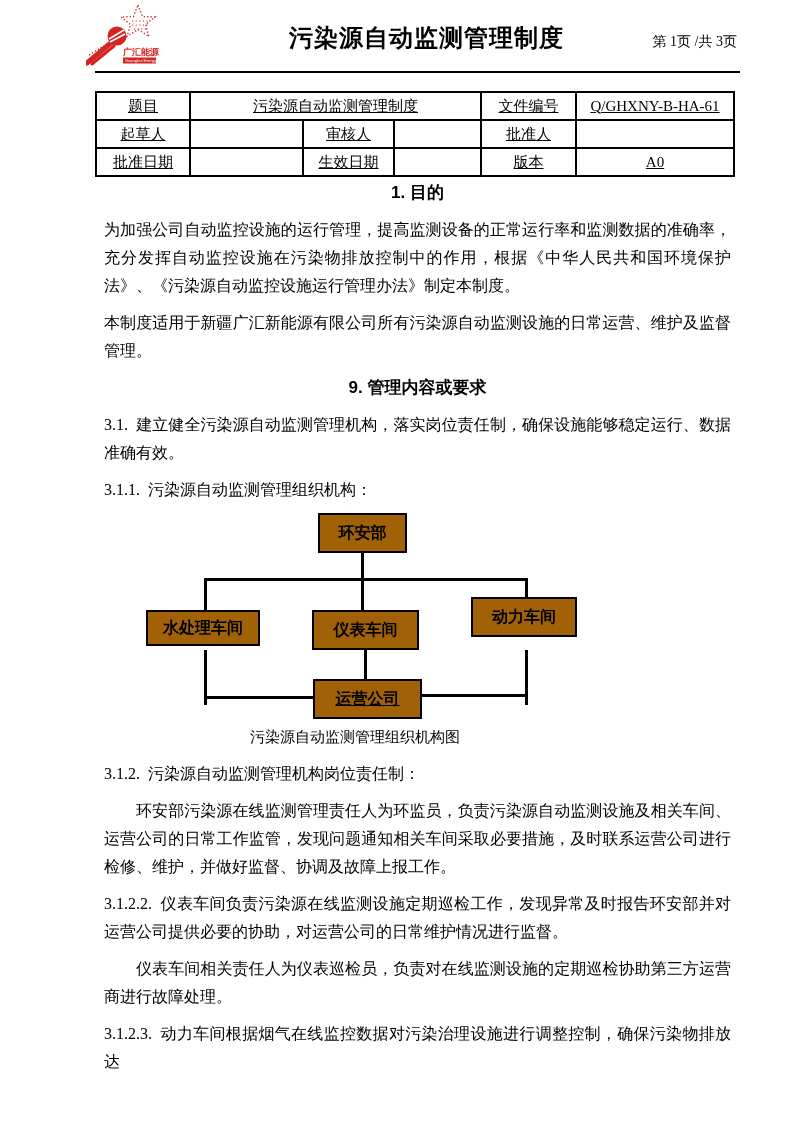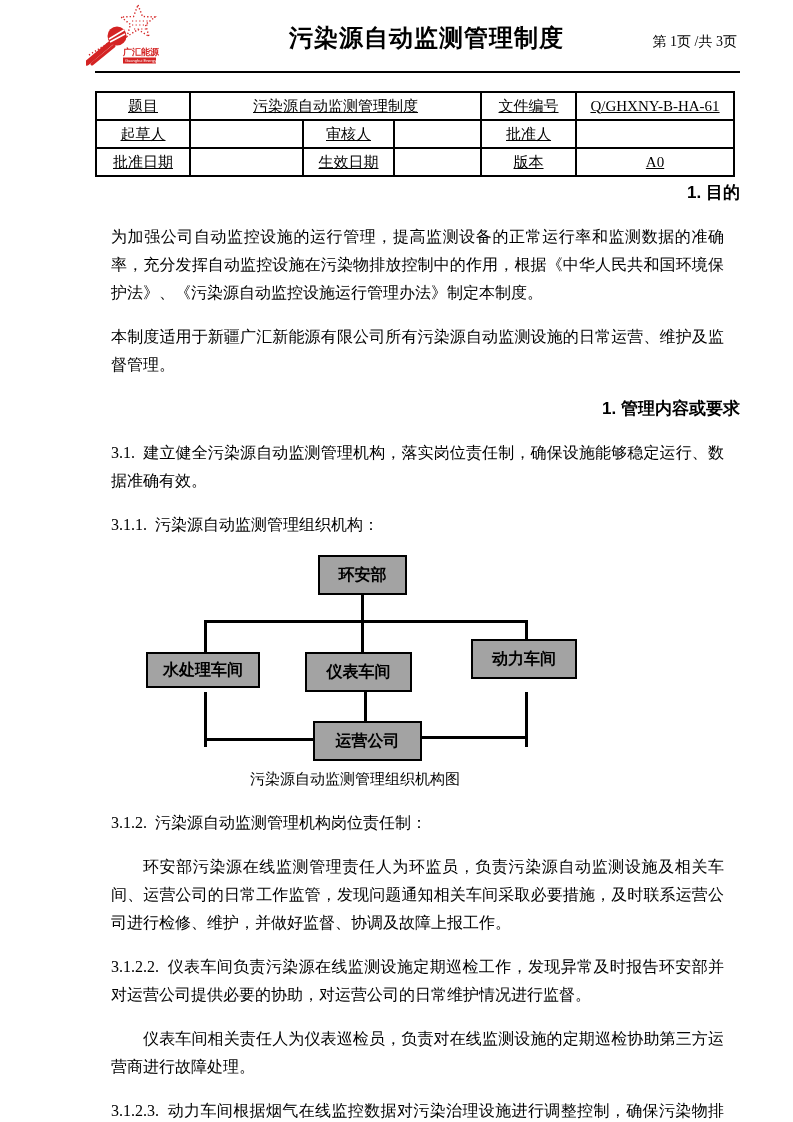--- a/index.html
+++ b/index.html
@@ -32,36 +32,36 @@
   }
   table.doc-table td {
     border:2px solid #000; height:28px;
     text-align:center; vertical-align:middle;
     overflow:hidden; white-space:nowrap;
   }
   
   .content { margin:2px 53px 0 95px; font-size:16px; line-height:28px; text-align:justify; }
   .sec-heading {
     font-family:"Liberation Sans", sans-serif;
-    font-size:17px; font-weight:bold; line-height:28px; text-align:right;
+    font-size:17px; font-weight:bold; line-height:28px; text-align:center;
   }
-  .para { margin:16px; }
+  .para { margin:9px; }
   .para.indent { text-indent:2em; }
   
   .diagram { position:relative; width:645px; height:210px; margin:0 0 0 95px; }
   .org-node {
-    position:absolute; border:2px solid #000; background:#a3a3a3;
+    position:absolute; border:2px solid #000; background:#a16207;
     display:flex; align-items:center; justify-content:center;
     font-size:16px; font-weight:bold;
   }
   .node-top    { left:223px; top:0;     width:89px;  height:40px; }
   .node-left   { left:51px;  top:97px;  width:114px; height:36px; }
-  .node-center { left:210px; top:97px;  width:107px; height:40px; }
+  .node-center { left:217px; top:97px;  width:107px; height:40px; }
   .node-right  { left:376px; top:84px;  width:106px; height:40px; }
-  .node-bottom { left:218px; top:166px; width:109px; height:40px; }
+  .node-bottom { left:218px; top:166px; width:109px; height:40px;text-decoration:underline; }
   .line { position:absolute; background:#000; }
   .v-center-upper { left:266px; top:40px;  width:3px;   height:57px; }
   .h-main         { left:109px; top:65px;  width:324px; height:3px; }
   .v-left-upper   { left:109px; top:65px;  width:3px;   height:34px; }
   .v-right-upper  { left:430px; top:65px;  width:3px;   height:34px; }
   .v-center-lower { left:269px; top:137px; width:3px;   height:29px; }
   .v-left-lower   { left:109px; top:137px; width:3px;   height:55px; }
   .h-left-lower   { left:109px; top:183px; width:112px; height:3px; }
   .v-right-lower  { left:430px; top:137px; width:3px;   height:55px; }
   .h-right-lower  { left:327px; top:181px; width:106px; height:3px; }
@@ -129,21 +129,21 @@
       <td>版本</td>
       <td>A0</td>
     </tr>
   </tbody>
     </table>
 
   <div class="content">
     <div class="sec-heading">1. 目的</div>
     <p class="para">为加强公司自动监控设施的运行管理，提高监测设备的正常运行率和监测数据的准确率，充分发挥自动监控设施在污染物排放控制中的作用，根据《中华人民共和国环境保护法》、《污染源自动监控设施运行管理办法》制定本制度。</p>
     <p class="para">本制度适用于新疆广汇新能源有限公司所有污染源自动监测设施的日常运营、维护及监督管理。</p>
-    <div class="sec-heading">1. 管理内容或要求</div>
+    <div class="sec-heading">9. 管理内容或要求</div>
     <p class="para">3.1.&nbsp;&nbsp;建立健全污染源自动监测管理机构，落实岗位责任制，确保设施能够稳定运行、数据准确有效。</p>
     <p class="para">3.1.1.&nbsp;&nbsp;污染源自动监测管理组织机构：</p>
   </div>
 
   <div class="diagram">
     <div class="line v-center-upper"></div>
     <div class="line h-main"></div>
     <div class="line v-left-upper"></div>
     <div class="line v-right-upper"></div>
     <div class="line v-center-lower"></div>

